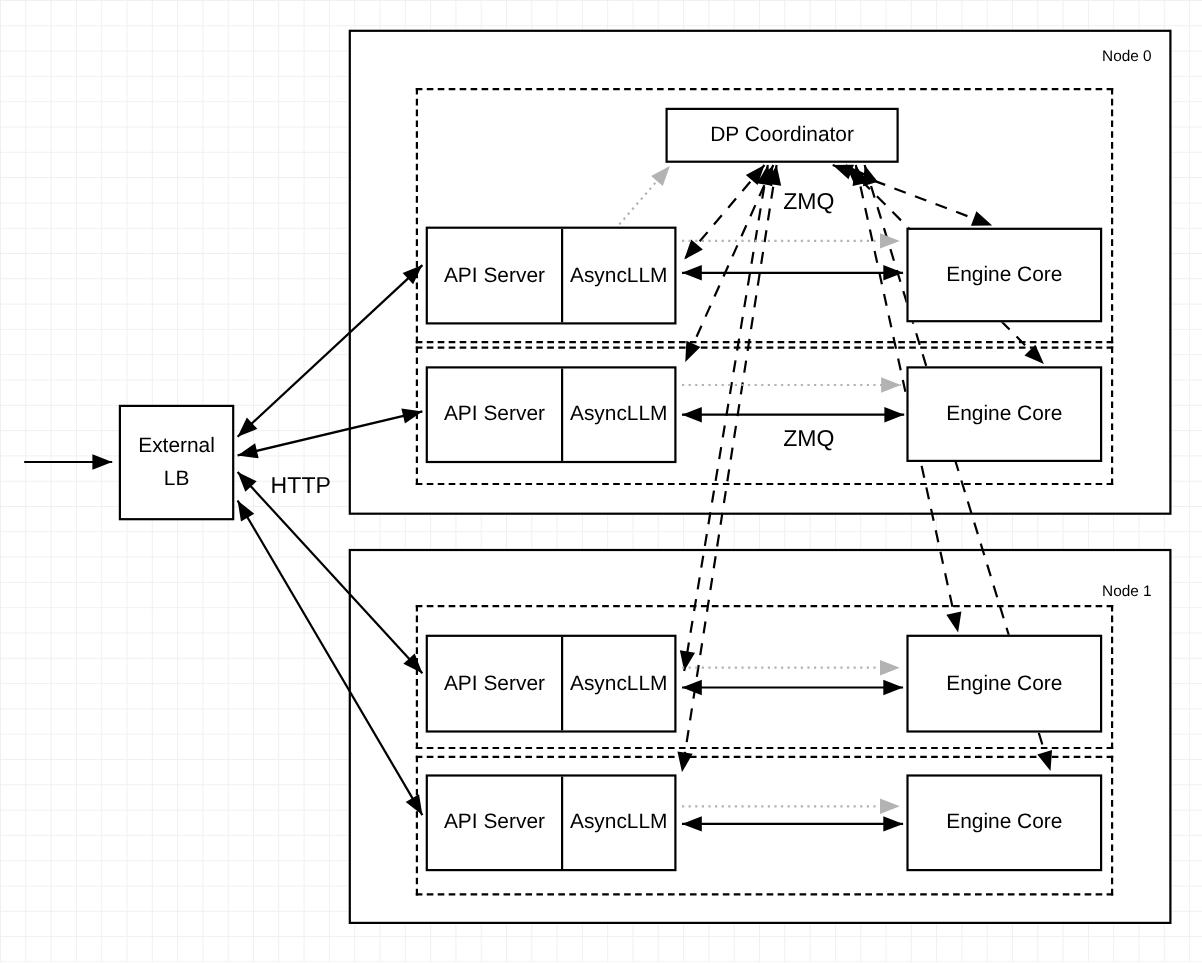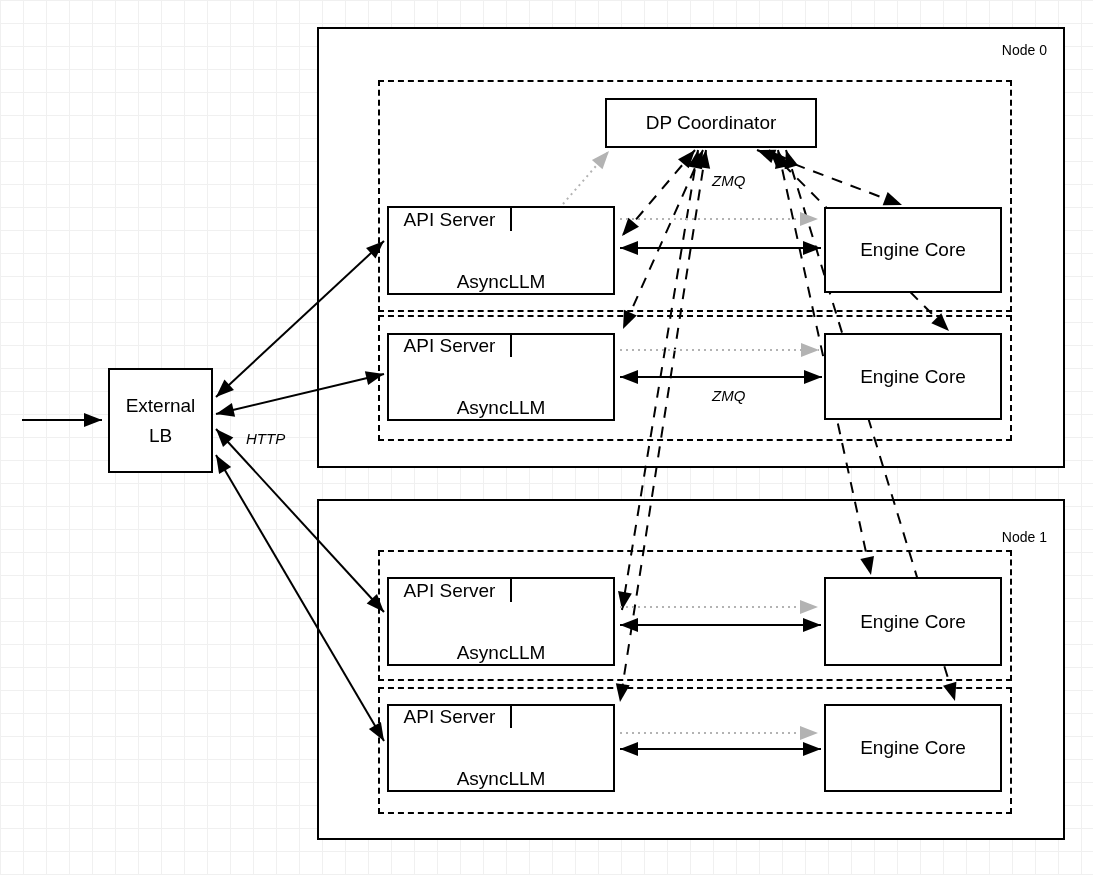--- a/index.html
+++ b/index.html
@@ -49,39 +49,37 @@
     font-size:19px;
     box-sizing:border-box;
   }
   .combo-box{
     position:absolute;
     border:2px solid #000;
     background:#ffffff;
     z-index:3;
     display:flex;
     box-sizing:border-box;
-    flex-direction:column;
   }
   .combo-cell{
     display:flex;align-items:center;justify-content:center;
     font-size:19px;
     height:100%;
   }
   .combo-cell.api{width:121px;border-right:2px solid #000;}
-  .combo-cell.async{flex:1;margin-top:40px;}
+  .combo-cell.async{flex:1;}
   .lb-box{
     flex-direction:column;
     line-height:1.55;
   }
   .edge-label{
     position:absolute;
-    font-size:15px;
+    font-size:21px;
     z-index:4;
     background:transparent;
-    font-style:italic;
   }
 </style>
 </head>
 <body>
 
 <div class="canvas">
 
   <div class="node-container" style="left:317px;top:27px;width:744px;height:437px;">
     <div class="node-label">Node 0</div>
   </div>

